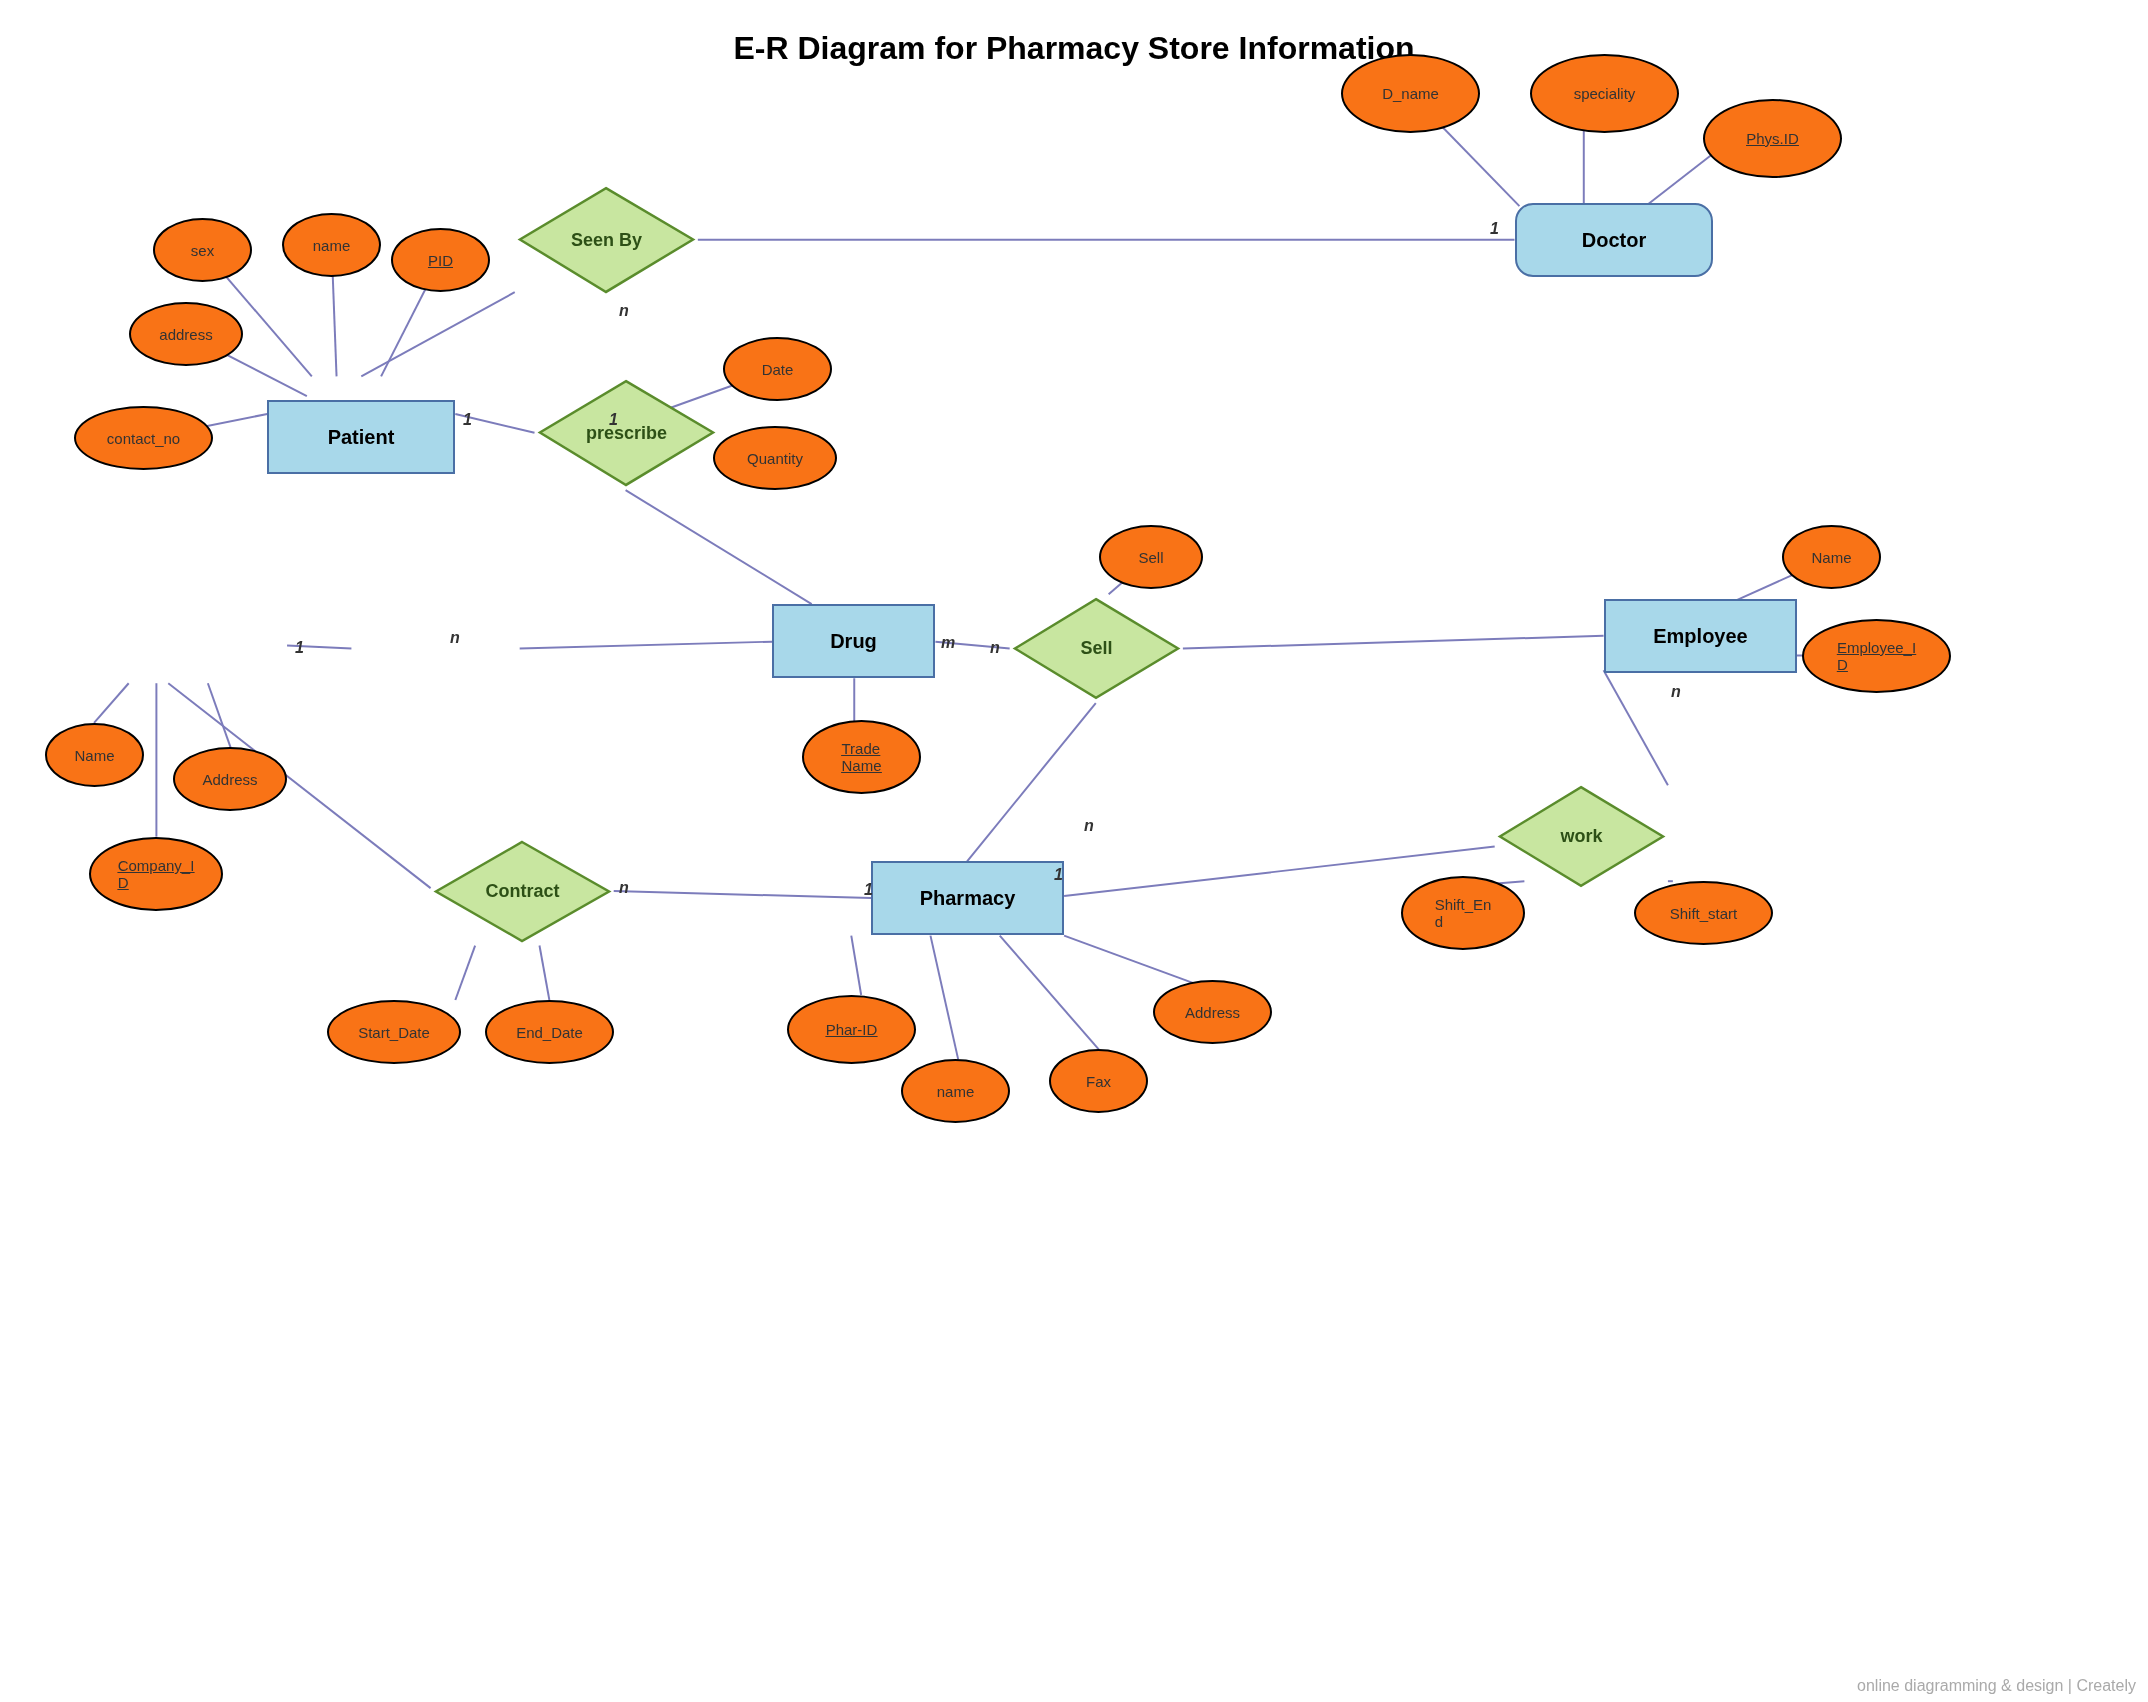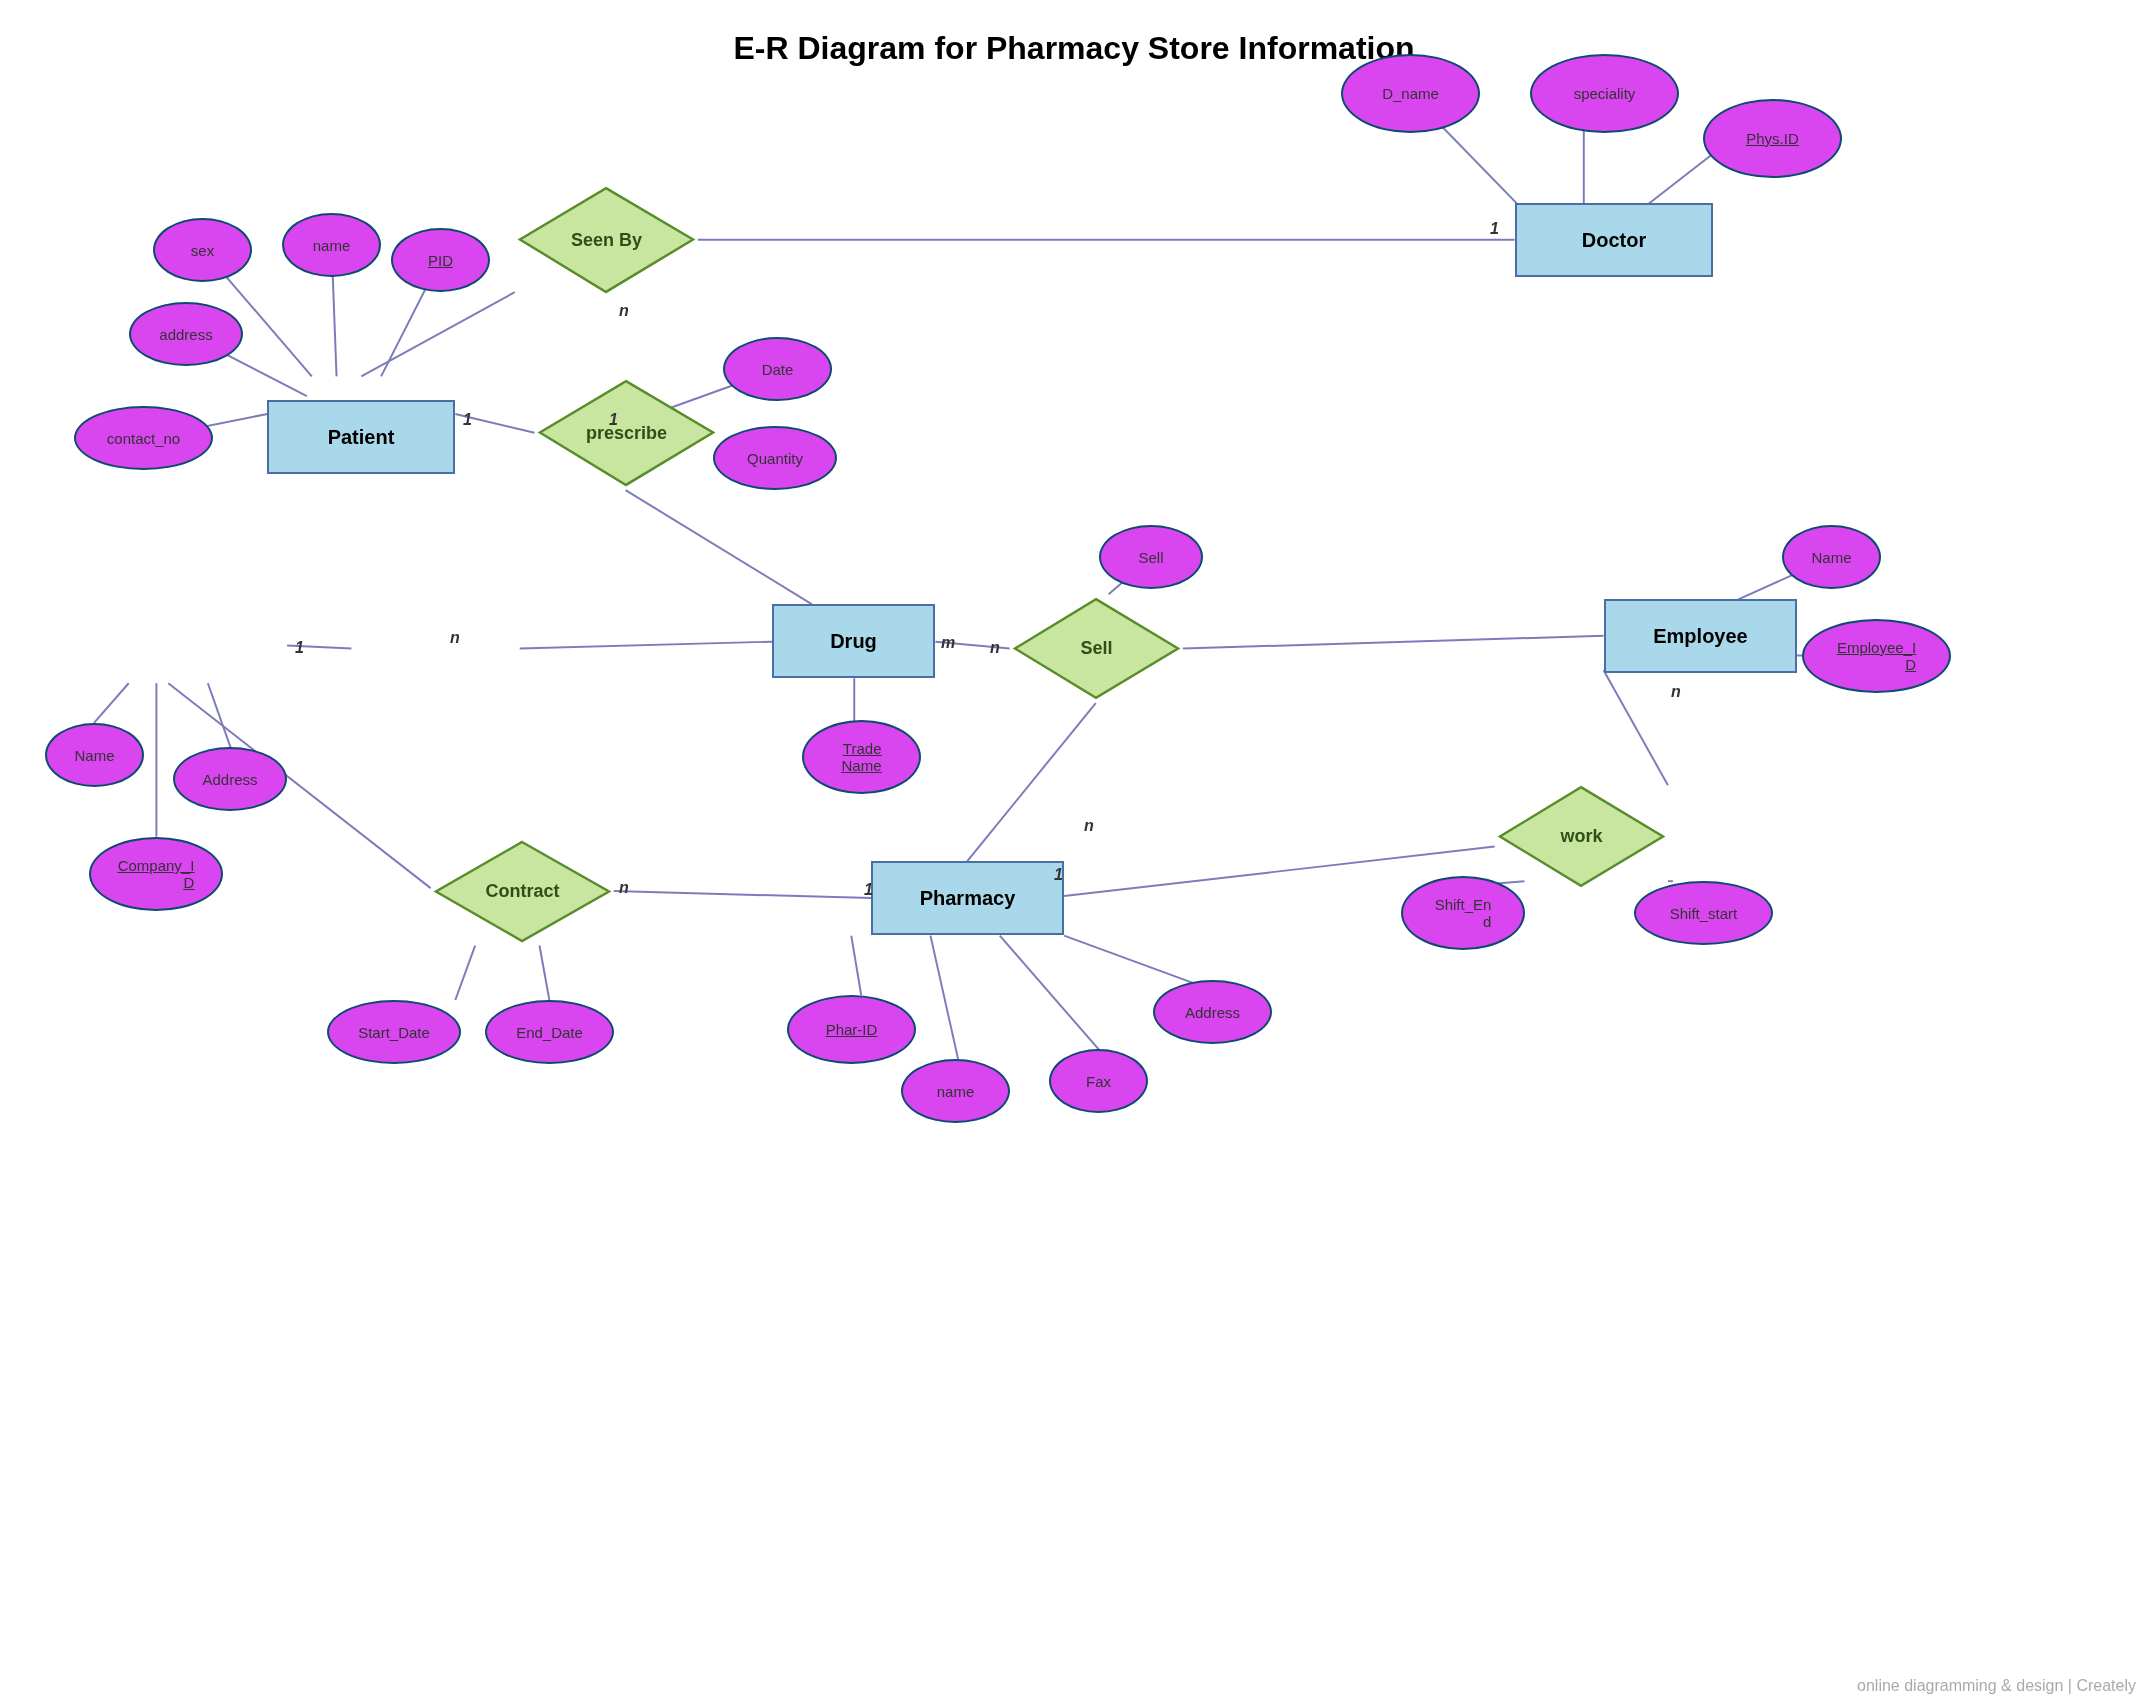--- a/index.html
+++ b/index.html
@@ -57,29 +57,29 @@
       width: 100%;
       height: 100%;
     }
     .relationship .label {
       position: relative;
       z-index: 1;
     }
     
     .attribute {
       position: absolute;
-      background: #d946ef;
-      border: 2px solid #0c4a6e;
+      background: #f97316;
+      border: 2px solid #000000;
       border-radius: 50%;
       display: flex;
       align-items: center;
       justify-content: center;
       font-size: 15px;
       color: #333;
-      text-align: right;
+      text-align: left;
     }
     .attribute.underlined span {
       text-decoration: underline;
     }
     .watermark {
       position: absolute;
       bottom: 8px;
       right: 12px;
       font-size: 16px;
       color: #aaa;
@@ -158,21 +158,21 @@
 
     <line x1="480" y1="955" x2="460" y2="1010" stroke="#7c7cbb" stroke-width="2"></line>
     <line x1="545" y1="955" x2="555" y2="1010" stroke="#7c7cbb" stroke-width="2"></line>
 
     <line x1="860" y1="945" x2="870" y2="1005" stroke="#7c7cbb" stroke-width="2"></line>
     <line x1="940" y1="945" x2="968" y2="1070" stroke="#7c7cbb" stroke-width="2"></line>
     <line x1="1010" y1="945" x2="1110" y2="1060" stroke="#7c7cbb" stroke-width="2"></line>
     <line x1="1075" y1="945" x2="1225" y2="1000" stroke="#7c7cbb" stroke-width="2"></line>
   </svg>
 
-  <div id="e-doctor" class="entity" style="left:1515px;top:203px;width:198px;height:74px;">
+  <div id="e-doctor" class="entity" style="left:1515px;top:203px;width:198px;height:74px;border-radius:18px;">
     <span>Doctor</span>
   </div>
   <div id="e-patient" class="entity" style="left:267px;top:376px;width:188px;height:74px;margin-top:24px;">
     <span>Patient</span>
   </div>
   <div id="e-drug" class="entity" style="left:772px;top:604px;width:163px;height:74px;">
     <span>Drug</span>
   </div>
   <div id="e-employee" class="entity" style="left:1604px;top:599px;width:193px;height:74px;">
     <span>Employee</span>

